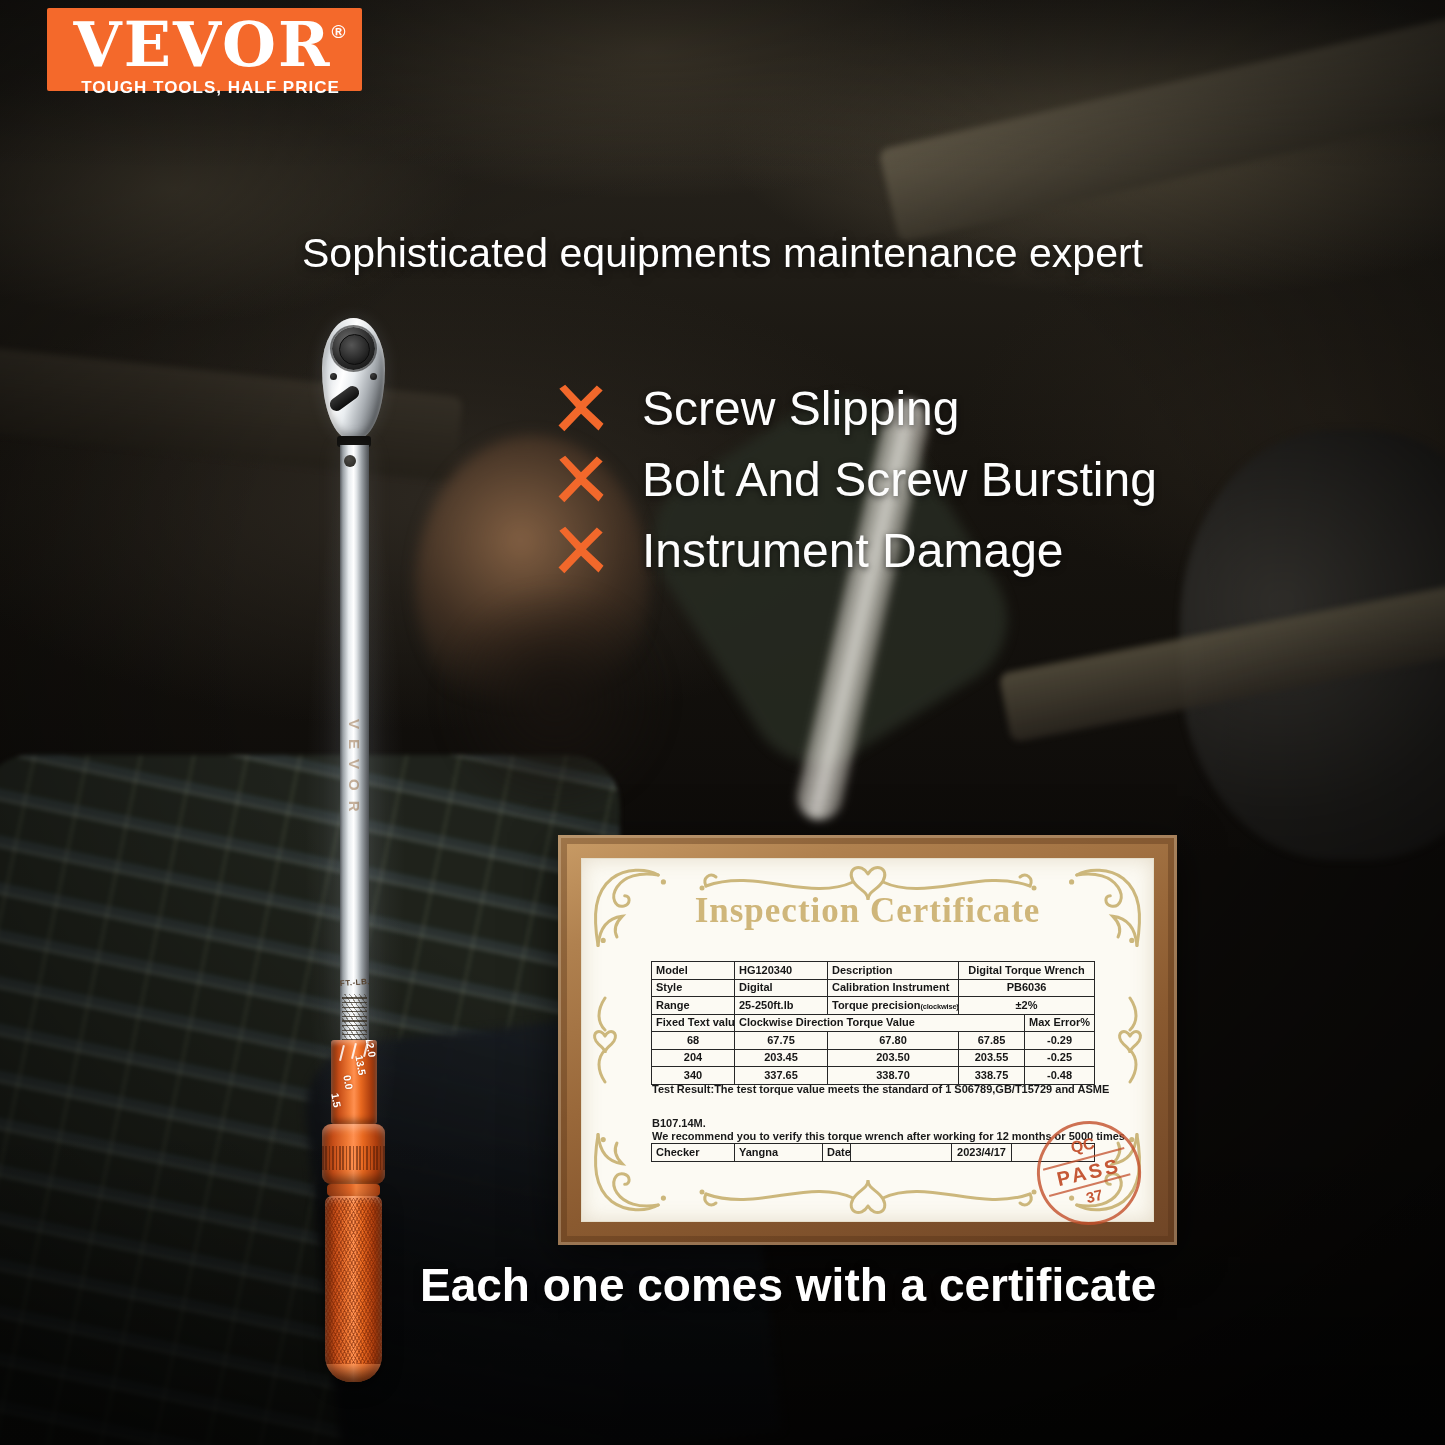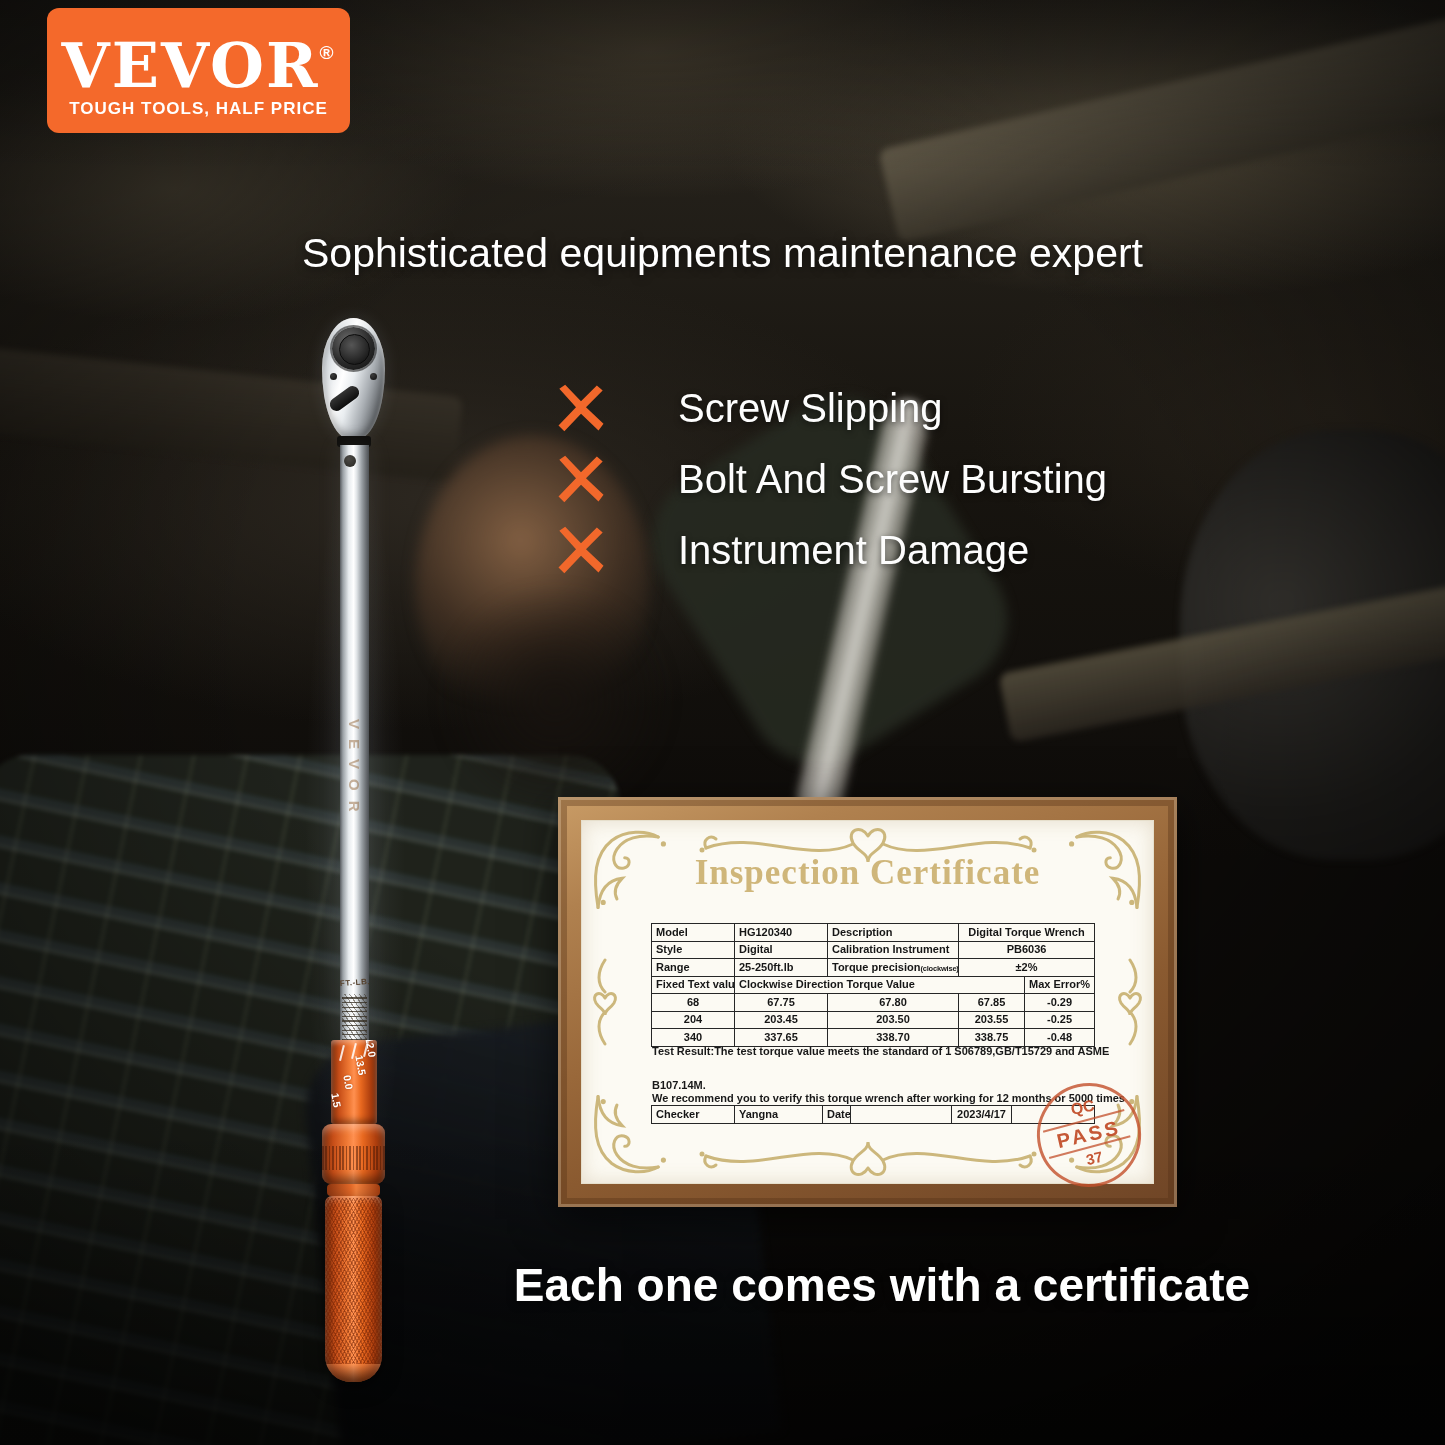--- a/index.html
+++ b/index.html
@@ -40,40 +40,40 @@
       repeating-linear-gradient(12deg, rgba(92,112,132,.22) 0 12px, rgba(0,0,0,0) 12px 46px),
       #20241d;}
   .bib{left:320px;top:1025px;width:440px;height:430px;border-radius:70px 90px 0 0;transform:rotate(-6deg);
     background:linear-gradient(200deg,#1b2026,#0e1013 60%);filter:blur(4px);opacity:.97;}
   .vignette{left:0;top:0;width:1445px;height:1445px;
     background:
       linear-gradient(180deg, rgba(0,0,0,.28), rgba(0,0,0,0) 12%, rgba(0,0,0,0) 78%, rgba(0,0,0,.5) 100%),
       radial-gradient(ellipse 78% 68% at 50% 42%, rgba(0,0,0,0) 42%, rgba(0,0,0,.4) 78%, rgba(0,0,0,.7) 100%);}
 
   
-  .logo{left:47px;top:8px;width:303px;height:125px;background:#f4692b;border-radius:12px;
-    display:flex;flex-direction:column;align-items:center;justify-content:center;gap:2px;}
+  .logo{left:47px;top:8px;width:303px;height:83px;background:#f4692b;border-radius:2px;
+    display:flex;flex-direction:column;align-items:center;justify-content:center;gap:2px;padding-left:12px;}
   .logo-row{color:#fff;font-family:"DejaVu Serif",serif;font-weight:bold;
     font-size:62px;line-height:62px;letter-spacing:2px;white-space:nowrap;}
   .logo-reg{font-size:19px;vertical-align:28px;font-family:"Liberation Sans",sans-serif;}
   .logo-tagline{color:#fff;font-weight:bold;font-size:17px;letter-spacing:1px;white-space:nowrap;}
 
   
   .headline-wrap{left:0;top:130px;width:1445px;text-align:center;}
   .headline{display:inline-block;transform:scaleX(.68);transform-origin:center;
     color:#f2682b;font-weight:bold;font-size:110px;line-height:1;letter-spacing:2px;white-space:nowrap;}
   .subtitle{left:0;top:230px;width:1445px;text-align:center;color:#fff;font-size:41px;
     text-shadow:0 2px 8px rgba(0,0,0,.6);white-space:nowrap;}
 
   
   .bullets{left:556px;top:383px;}
   .bullet{display:flex;align-items:center;height:50px;margin-bottom:21px;}
   .xmark{width:50px;height:50px;color:#f2682b;flex:0 0 50px;margin-right:36px;}
   .xmark svg{width:100%;height:100%;display:block;}
-  .bullet-label{color:#fdfdfd;font-size:40px;white-space:nowrap;text-shadow:0 2px 6px rgba(0,0,0,.55);margin-left:36px;}
+  .bullet-label{color:#fdfdfd;font-size:48px;white-space:nowrap;text-shadow:0 2px 6px rgba(0,0,0,.55);}
 
   
   .wrench-glow{left:295px;top:300px;width:120px;height:1100px;
     background:radial-gradient(ellipse 60% 50% at 50% 50%, rgba(210,225,240,.10), rgba(0,0,0,0) 70%);}
   .w-head{left:322px;top:318px;width:63px;height:121px;
     border-radius:50% 50% 44% 44% / 42% 42% 58% 58%;
     background:linear-gradient(105deg,#7b8085 0%,#d9dee2 18%,#ffffff 38%,#e9edf0 50%,#a9aeb3 68%,#63676b 85%,#45484c 100%);
     box-shadow:inset 0 2px 4px rgba(255,255,255,.7), inset 0 -5px 9px rgba(0,0,0,.35), 0 0 18px rgba(200,215,230,.12);}
   .w-hub{left:10px;top:9px;width:43px;height:43px;border-radius:50%;position:absolute;
     background:radial-gradient(circle at 38% 32%, #6a6a6a, #2a2a2a 55%, #101010 100%);
@@ -116,21 +116,21 @@
     background:linear-gradient(90deg,#7e2e0b 0%,#c74e18 18%,#f07a35 40%,#ff9050 50%,#e8681f 65%,#b0400f 85%,#7e2e0b 100%);
     box-shadow:inset 0 4px 6px rgba(255,255,255,.25), inset 0 -8px 12px rgba(0,0,0,.4), 0 6px 18px rgba(0,0,0,.5);}
   .w-handle-knurl{position:absolute;left:0;top:2px;width:57px;height:166px;
     background:
       repeating-linear-gradient(62deg, rgba(110,32,4,.4) 0 1.2px, rgba(0,0,0,0) 1.2px 3.2px),
       repeating-linear-gradient(-62deg, rgba(110,32,4,.4) 0 1.2px, rgba(0,0,0,0) 1.2px 3.2px);}
   .w-handle-cap{position:absolute;left:0;top:168px;width:57px;height:18px;
     border-radius:0 0 26px 26px;background:linear-gradient(180deg, rgba(255,160,100,.35), rgba(40,10,0,.5));}
 
   
-  .cert-frame{left:558px;top:797px;width:619px;height:410px;
+  .cert-frame{left:558px;top:835px;width:619px;height:410px;
     background:linear-gradient(160deg,#c99c66 0%,#b0814f 18%,#99683a 45%,#8a5a30 62%,#6f4526 100%);
     box-shadow:0 12px 42px rgba(0,0,0,.65), inset 0 0 0 3px rgba(255,235,200,.28), inset 0 0 0 9px rgba(80,45,20,.35);}
   .cert-paper{position:absolute;left:24px;top:24px;width:571px;height:362px;background:#fcfaf3;
     box-shadow:inset 0 0 20px rgba(150,120,60,.22), 0 0 0 1px #e6dfcc;overflow:visible;}
   .orn{position:absolute;color:#ccb77c;}
   .orn svg{display:block;width:100%;height:100%;}
   .orn-tl{left:4px;top:4px;width:86px;height:86px;}
   .orn-tr{right:4px;top:4px;width:86px;height:86px;transform:scaleX(-1);}
   .orn-bl{left:4px;bottom:4px;width:86px;height:86px;transform:scaleY(-1);}
   .orn-br{right:4px;bottom:4px;width:86px;height:86px;transform:scale(-1,-1);}
@@ -153,21 +153,21 @@
   .stamp{position:absolute;left:455px;top:262px;width:98px;height:98px;border:3.5px solid rgba(195,80,44,.85);
     border-radius:50%;transform:rotate(-13deg);color:#c3502c;opacity:.95;z-index:5;}
   .stamp-l1{position:absolute;left:0;top:12px;width:100%;text-align:center;font-weight:bold;font-size:16px;transform:rotate(2deg);}
   .stamp-l2{position:absolute;left:0;top:37px;width:100%;text-align:center;font-weight:bold;font-size:20px;letter-spacing:3px;}
   .stamp-l3{position:absolute;left:0;top:64px;width:100%;text-align:center;font-weight:bold;font-size:15px;}
   .stamp-bar{position:absolute;left:5px;width:84px;height:2px;background:rgba(195,80,44,.8);}
   .stamp-bar.b1{top:33px;transform:rotate(-2deg);}
   .stamp-bar.b2{top:60px;transform:rotate(-2deg);}
 
   
-  .caption{left:432px;top:1258px;width:900px;text-align:center;color:#fff;font-weight:bold;
+  .caption{left:420px;top:1258px;width:900px;color:#fff;font-weight:bold;
     font-size:46px;white-space:nowrap;text-shadow:0 2px 8px rgba(0,0,0,.6);}
 </style>
 </head>
 <body>
 
 <div class="canvas">
 
   <div class="abs bg-top"></div>
   <div class="abs beam beam1"></div>
   <div class="abs beam beam3"></div>

